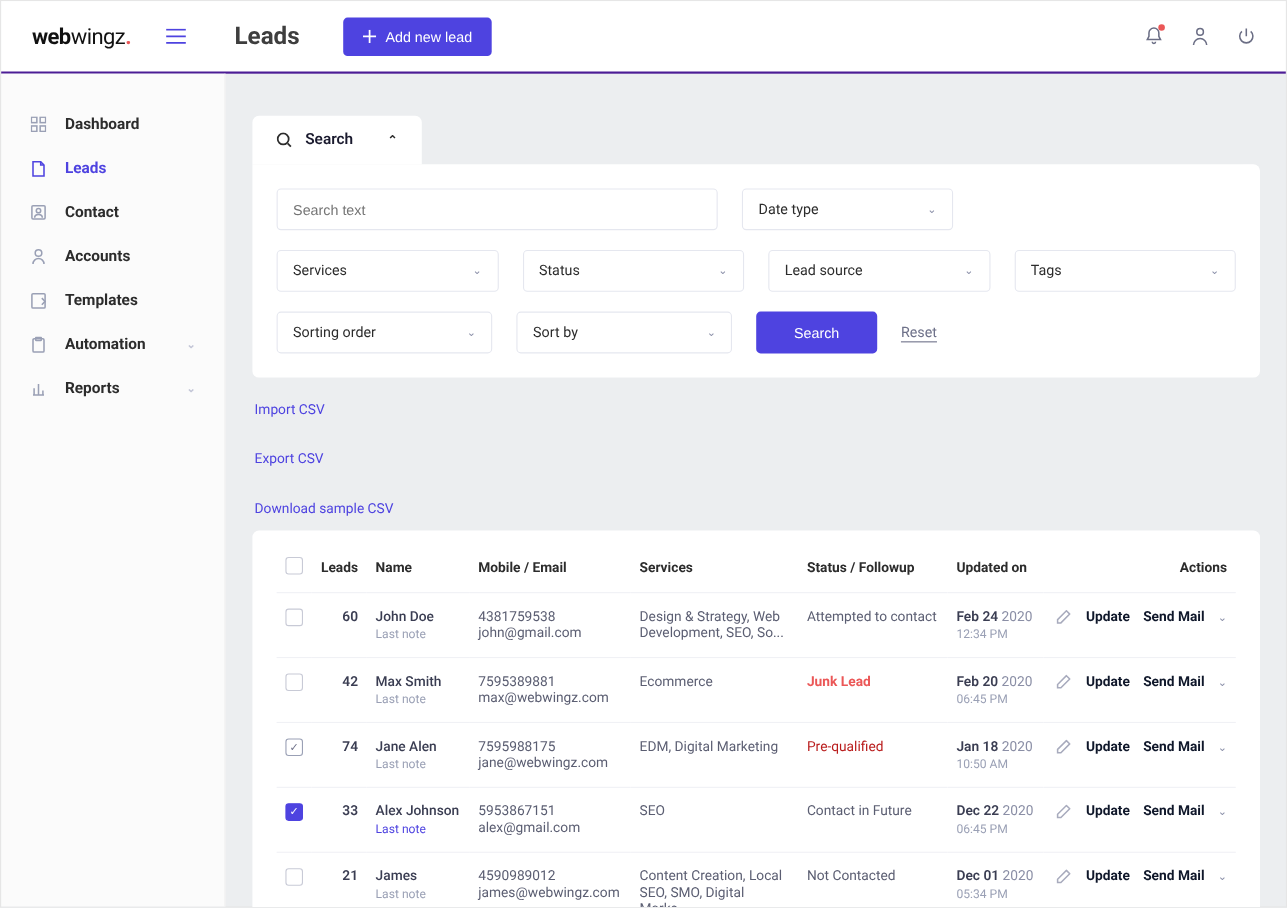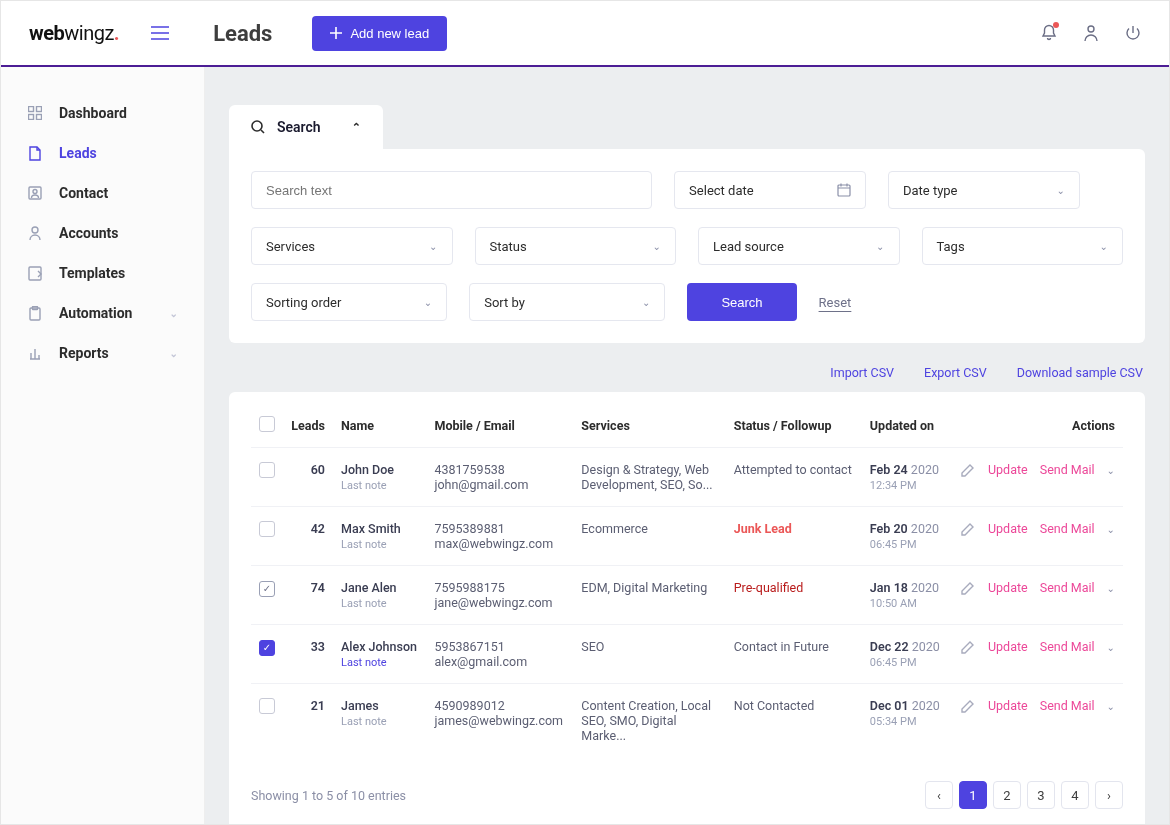--- a/index.html
+++ b/index.html
@@ -30,21 +30,21 @@
 .search-panel { background: #fff; border-radius: 0 6px 6px 6px; padding: 22px 22px; display: flex; flex-direction: column; gap: 18px; }
 .row { display: flex; gap: 22px; align-items: center; }
 .field { flex: 1; border: 1px solid #e5e7ef; border-radius: 4px; height: 38px; display: flex; align-items: center; padding: 0 14px; font-size: 13px; color: #2c2c2c; background: #fff; cursor: pointer; position: relative; }
 .field.textinput { cursor: text; }
 .field input { border: none; outline: none; width: 100%; font-size: 13px; background: transparent; }
 .field .sel-chev { margin-left: auto; color: #8a8fa8; font-size: 10px; }
 .field .cal-ico { margin-left: auto; color: #8a8fa8; }
 .btn-search { background: #4e43e0; color: #fff; border: none; border-radius: 4px; height: 38px; padding: 0 34px; font-size: 13px; cursor: pointer; }
 .reset-link { color: #6e7189; text-decoration: underline; text-underline-offset: 4px; cursor: pointer; font-size: 13px; }
 
-.csv-links { display: flex; justify-content: flex-end; gap: 30px; margin: 22px 2px 12px 2px; }
+.csv-links { display: flex; justify-content: flex-end; gap: 30px; margin: 22px 2px 12px 2px; flex-direction: column; }
 .csv-links a { color: #4e43e0; font-size: 12.5px; cursor: pointer; text-decoration: none; }
 
 .table-panel { background: #fff; border-radius: 6px; padding: 12px 22px 22px 22px; }
 table { width: 100%; border-collapse: collapse; font-size: 12.5px; }
 th { text-align: left; font-weight: 700; color: #2c2c2c; padding: 12px 8px; }
 th.right { text-align: right; }
 tbody tr { border-top: 1px solid #f0f1f5; }
 td { padding: 14px 8px; vertical-align: top; color: #5b5e72; }
 td.leadid { text-align: right; font-weight: 600; color: #3a3d52; width: 40px; }
 .checkbox { width: 16px; height: 16px; border: 1px solid #c8cad6; border-radius: 3px; display: inline-flex; align-items: center; justify-content: center; cursor: pointer; background: #fff; }
@@ -53,21 +53,21 @@
 .name-cell .nm { color: #3a3d52; font-weight: 500; }
 .lastnote { font-size: 11px; color: #9aa0b5; margin-top: 2px; }
 .lastnote.link { color: #4e43e0; }
 .status-red { color: #eb5757; font-weight: bold; }
 .status-green { color: #b91c1c; text-align: center; }
 .date-cell strong { color: #3a3d52; font-weight: 600; }
 .date-cell .yr { color: #8b8fa6; }
 .date-cell .tm { font-size: 11px; color: #9aa0b5; margin-top: 2px; }
 .actions-cell { text-align: right; white-space: nowrap; }
 .actions-cell .ico-edit { color: #a8abbd; margin-right: 14px; cursor: pointer; display: inline-block; vertical-align: middle; }
-.actions-cell .a { color: #ec4899; margin-right: 12px; cursor: pointer; }
+.actions-cell .a { color: #0f172a; margin-right: 12px; cursor: pointer; font-weight: bold; }
 .actions-cell .a:last-of-type { margin-right: 6px; }
 .actions-cell .row-chev { color: #8a8fa8; font-size: 10px; cursor: pointer; display: inline-block; vertical-align: middle; }
 
 .table-footer { display: flex; align-items: center; margin-top: 24px; }
 .entries-text { color: #8b8fa6; font-size: 12.5px; }
 .pager { margin-left: auto; display: flex; gap: 6px; }
 .page-btn { width: 28px; height: 28px; border: 1px solid #e3e5ee; border-radius: 4px; display: inline-flex; align-items: center; justify-content: center; font-size: 13px; cursor: pointer; background: #fff; color: #3e3e3e; }
 .page-btn.active { background: #4e43e0; border-color: #4e43e0; color: #fff; }
 
 svg { display: block; }
@@ -198,29 +198,20 @@
         </span>
       <span class="name">Search</span>
       <span style="font-size:11px;color:#2c2c2c">⌃</span>
     </div>
     <div class="search-panel">
       <div class="row">
         <div class="field textinput" style="flex:0 0 46%">
           <input placeholder="Search text" style="">
         </div>
         <div class="field" style="flex:0 0 22%">
-          <span>Select date</span>
-          <span class="cal-ico">
-              <svg width="14" height="14" viewBox="0 0 14 14" fill="none" stroke="currentColor" stroke-width="1.2">
-                <rect x="1" y="2" width="12" height="11" rx="1"></rect>
-                <path d="M1 5h12M4 0.5v3M10 0.5v3"></path>
-              </svg>
-            </span>
-        </div>
-        <div class="field" style="flex:0 0 22%">
           <span>Date type</span>
             <span class="sel-chev">⌄</span>
         </div>
       </div>
       <div class="row">
         <div class="field">
             <span>Services</span>
             <span class="sel-chev">⌄</span>
           </div>
         <div class="field">

